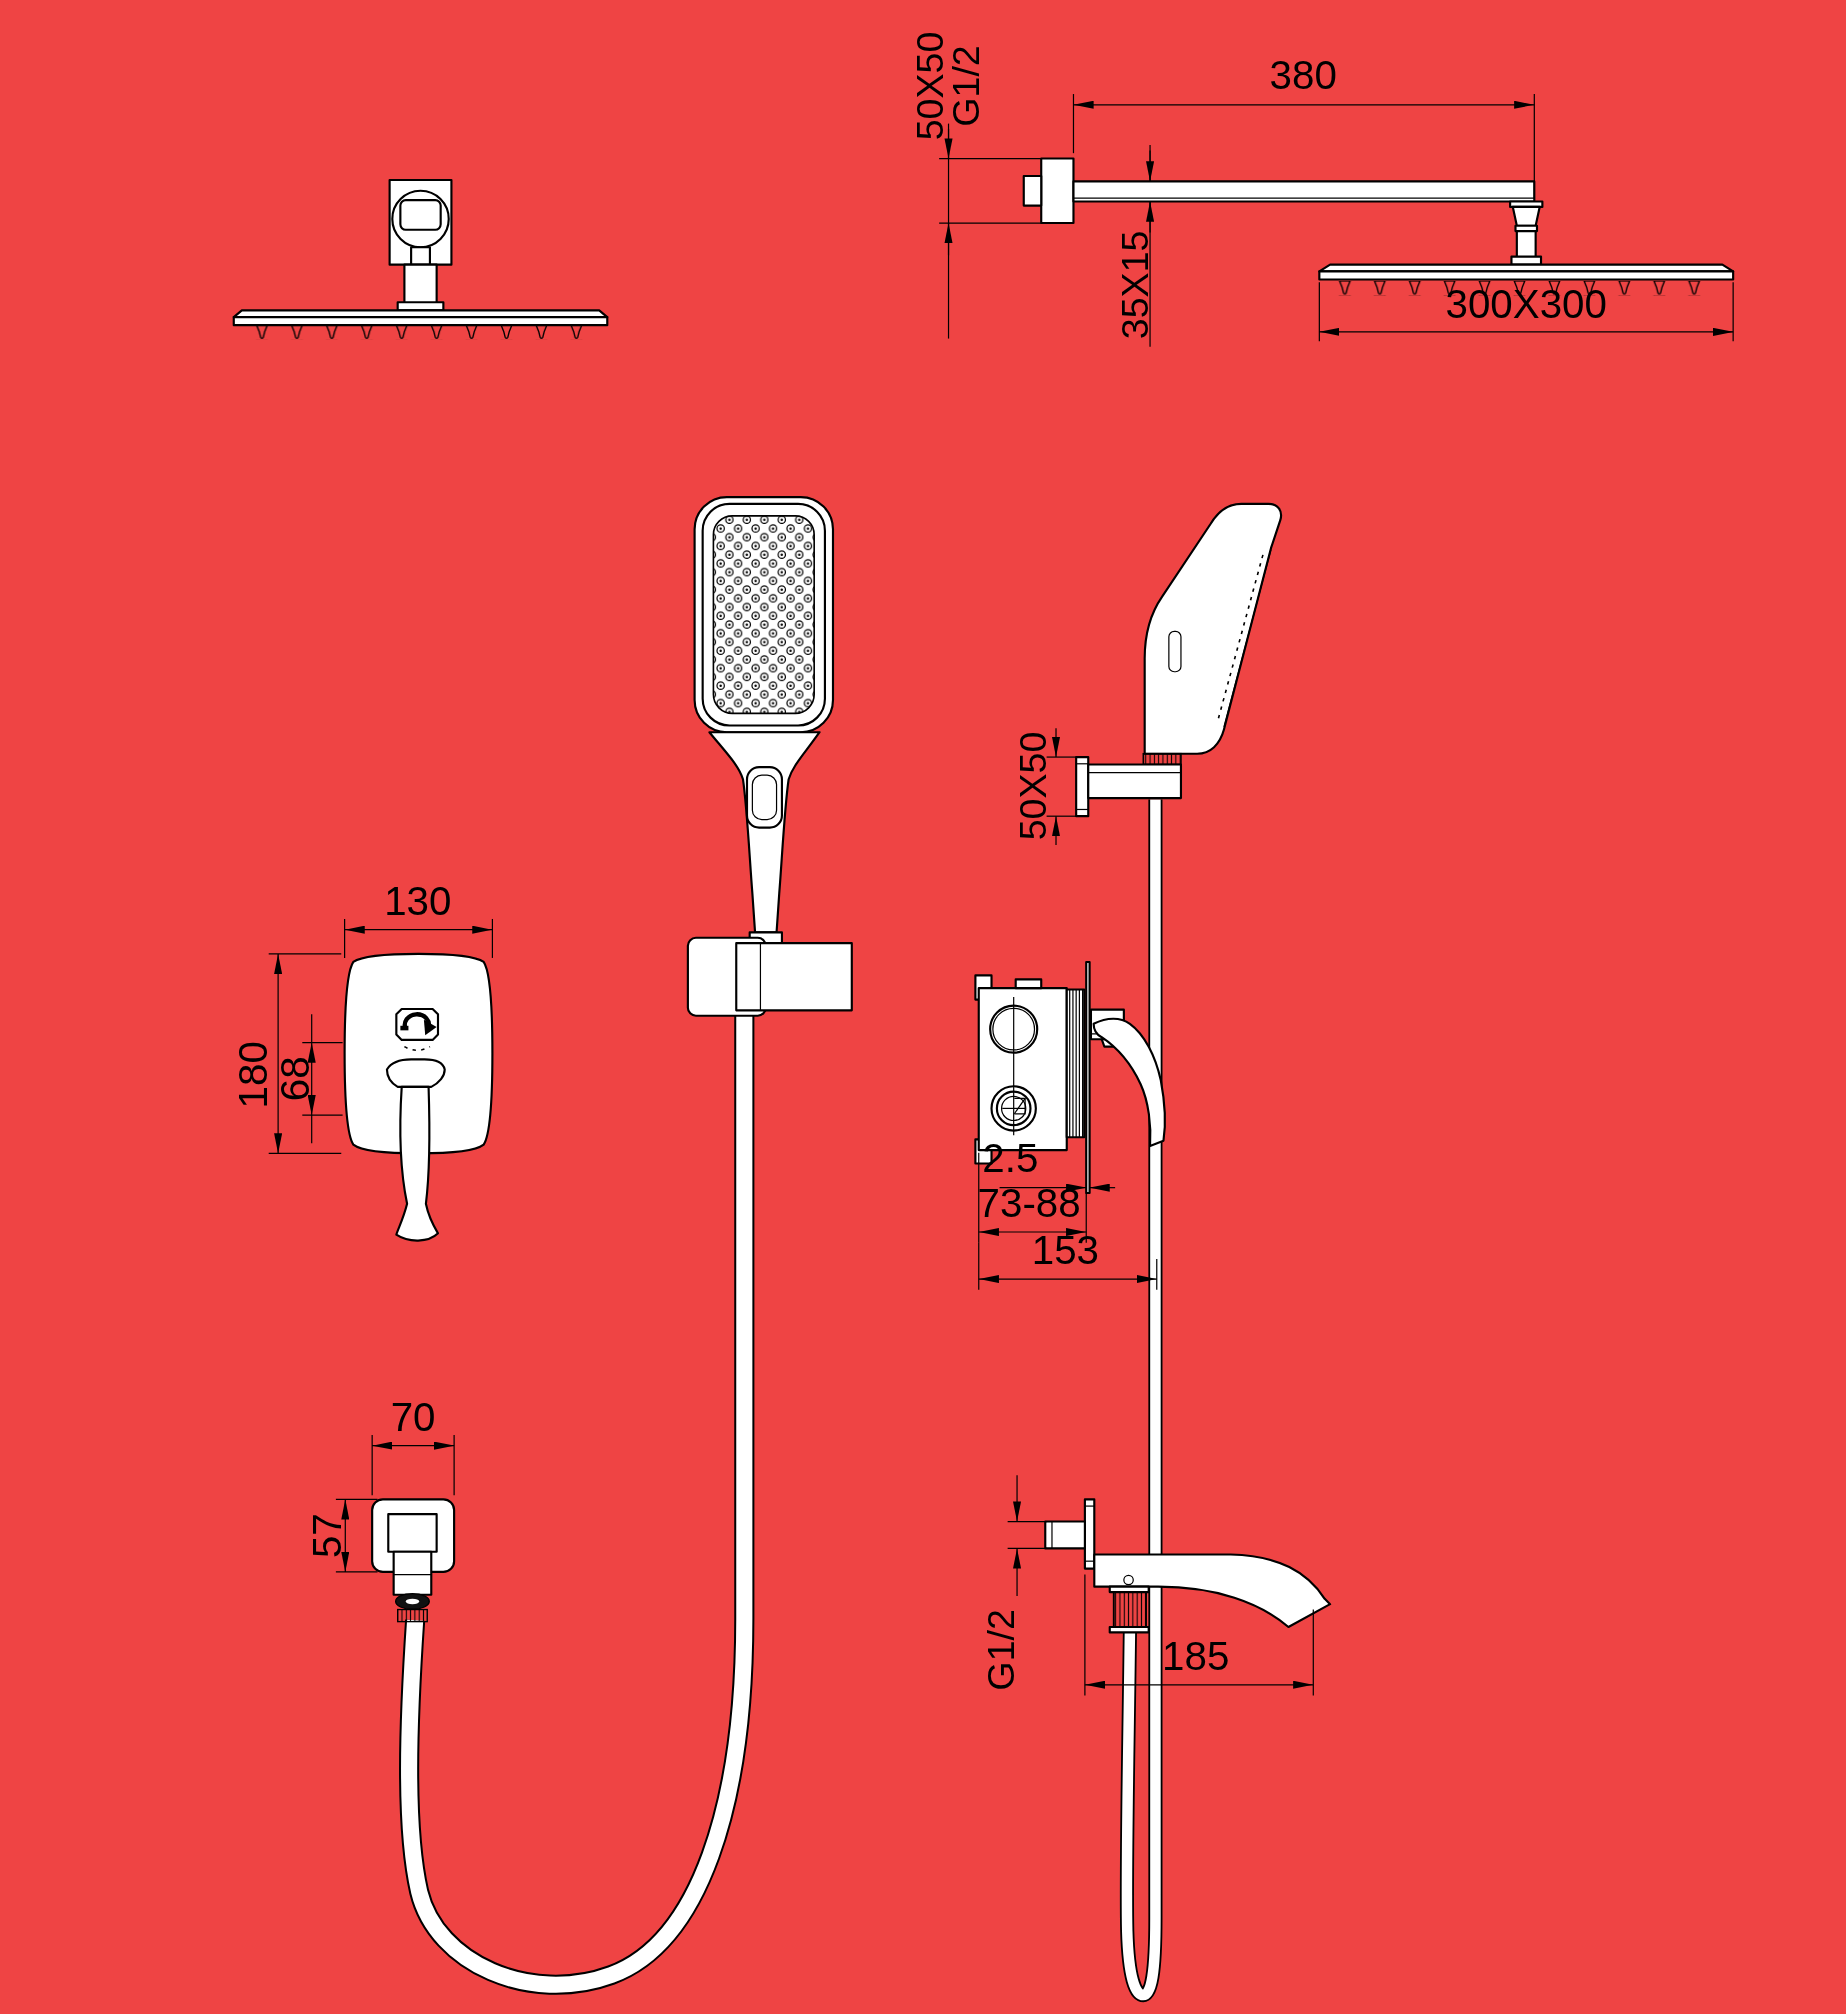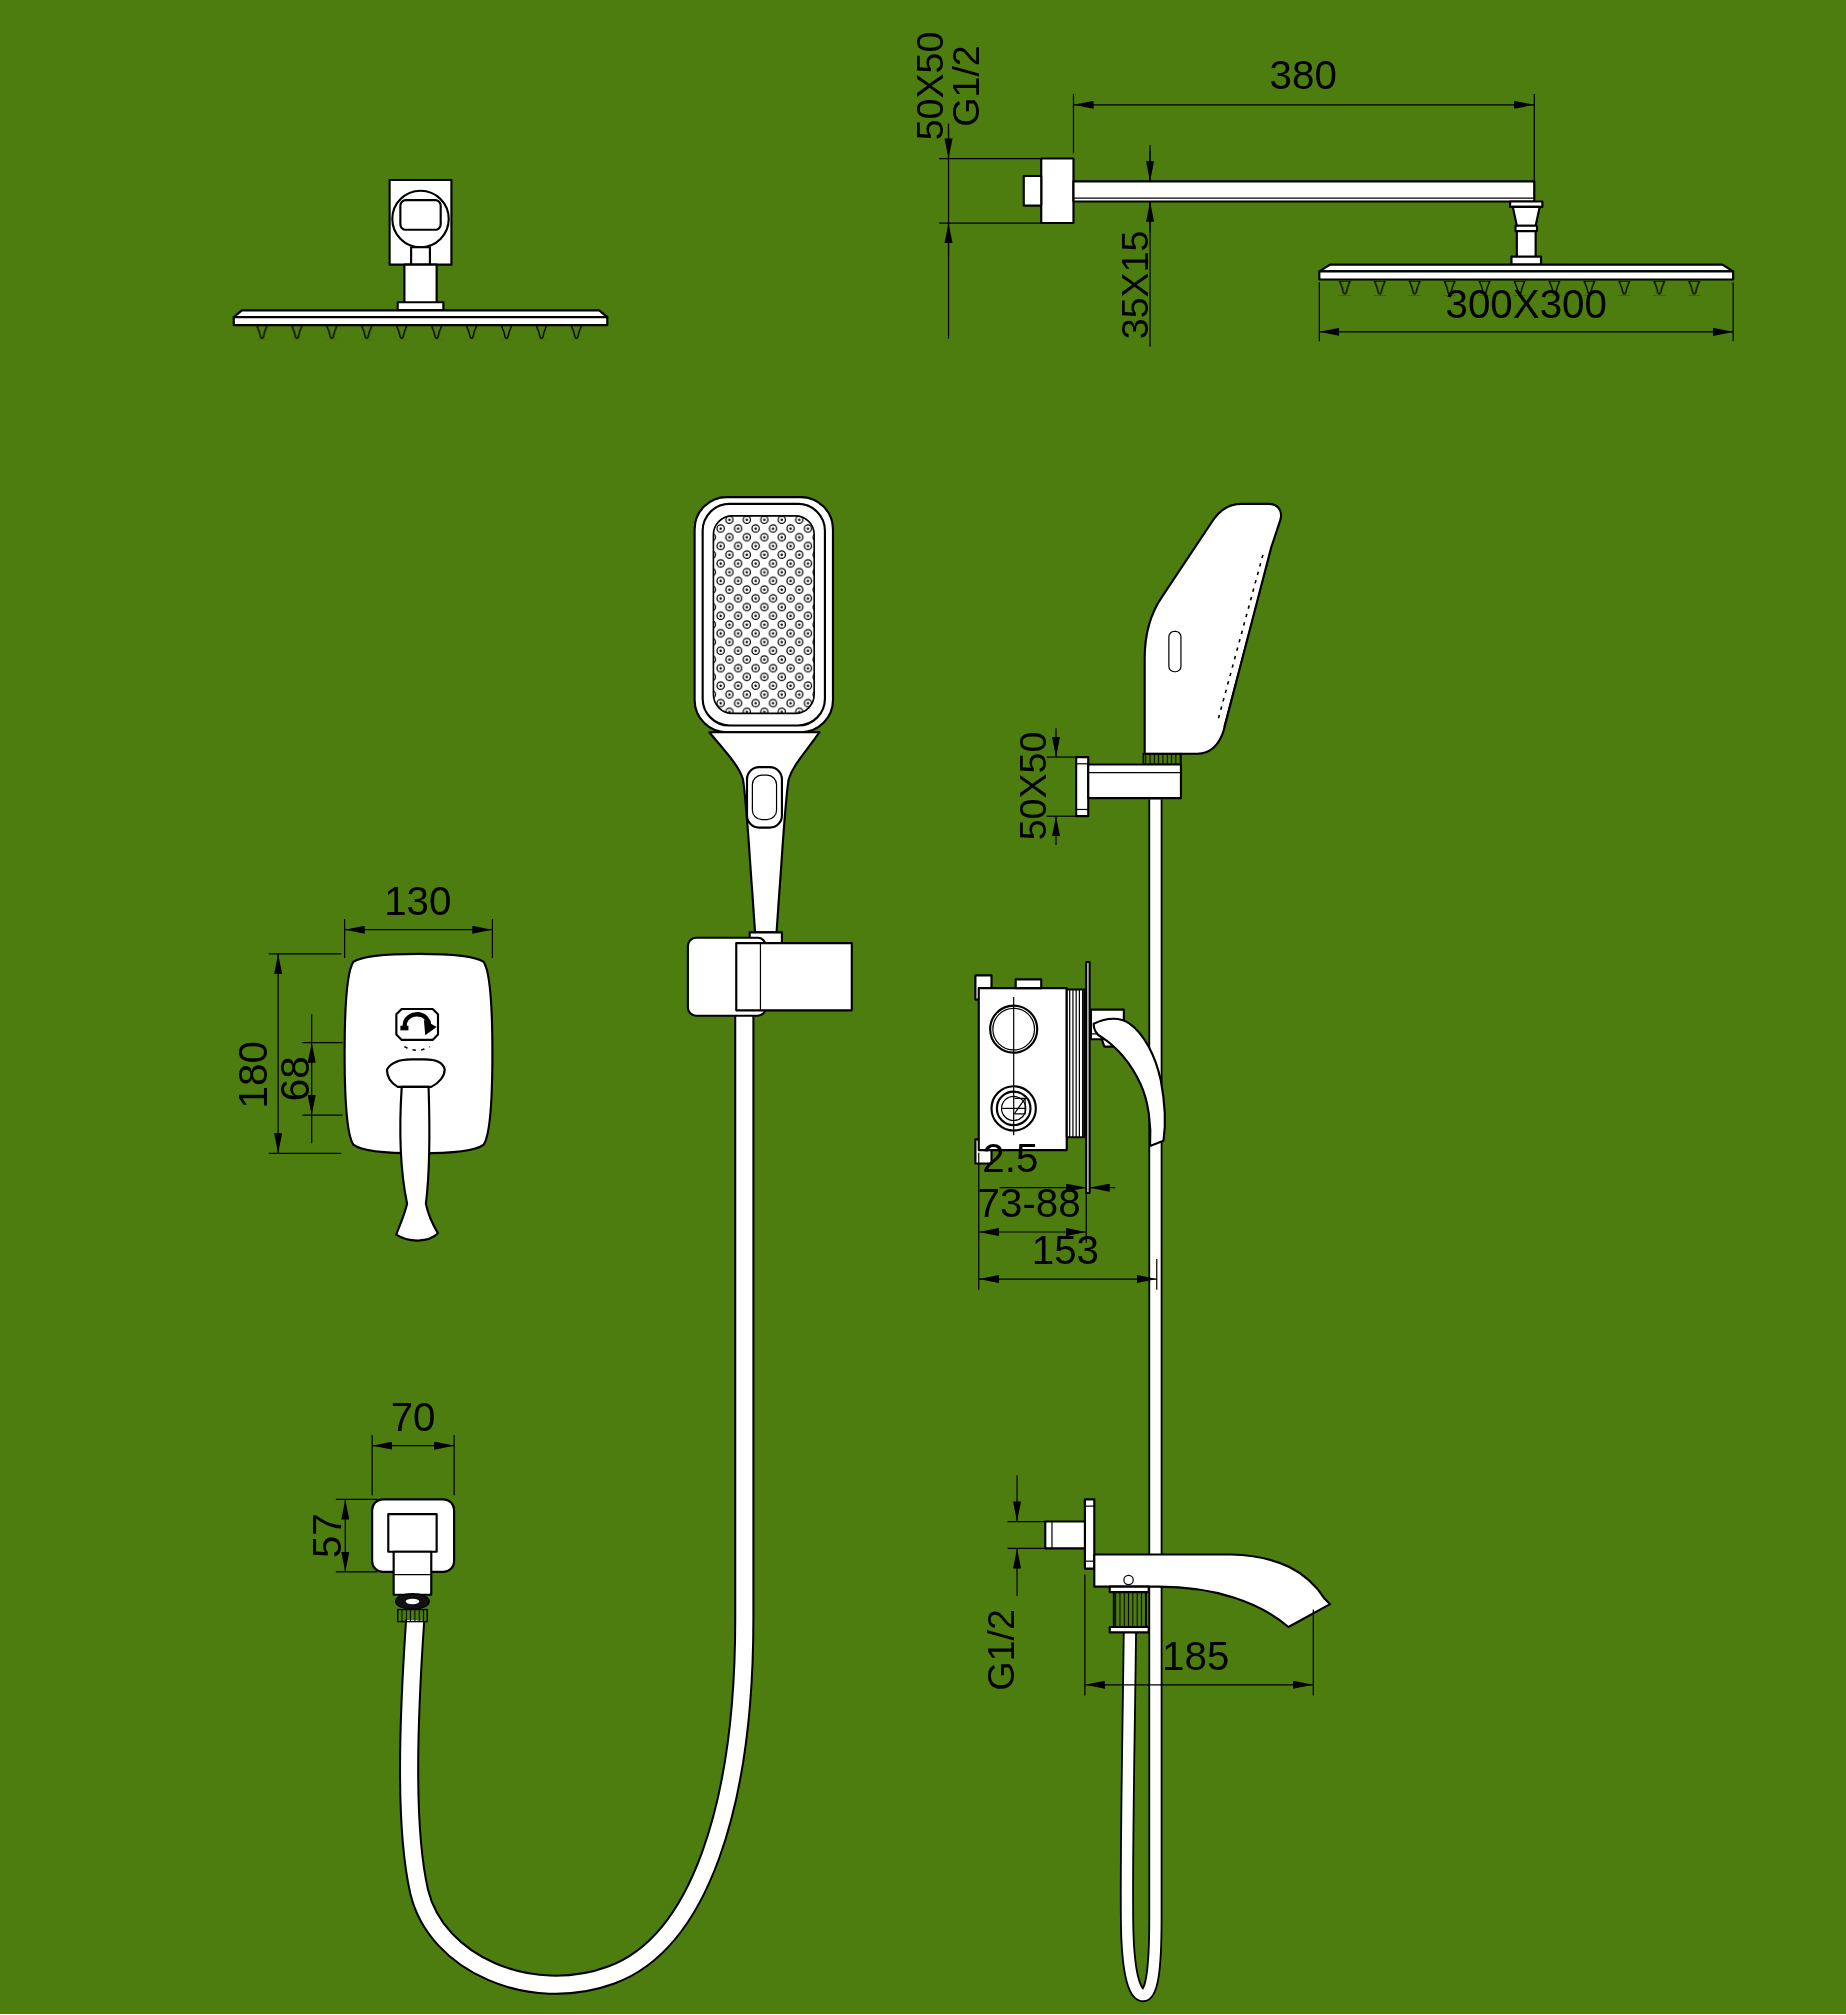--- a/index.html
+++ b/index.html
@@ -1,16 +1,16 @@
 <!DOCTYPE html>
 <html style="font-size:10.8px"><head>
 <meta charset="utf-8">
 <style>
   html,body{margin:0;padding:0;background:#ffffff;}
-  .stage{width:100%;max-width:1847px;margin:0 auto;background:#4d7c0f;text-decoration:underline;}
+  .stage{width:100%;max-width:1847px;margin:0 auto;background:#ef4444;text-decoration:underline;}
   svg{display:block;width:100%;height:auto;}
   .ln{fill:none;stroke:#000;stroke-width:1.6;stroke-linejoin:round;stroke-linecap:round;}
   .fw{fill:#fff;stroke:#000;stroke-width:1.6;stroke-linejoin:round;}
   .thin{fill:none;stroke:#000;stroke-width:0.9;}
   .dim{fill:none;stroke:#000;stroke-width:0.9;}
   .txt{font-family:"Liberation Sans","DejaVu Sans",sans-serif;font-size:30px;fill:#000;}
   .txts{font-family:"Liberation Sans","DejaVu Sans",sans-serif;font-size:28px;fill:#000;}
   .hoseO{fill:none;stroke:#000;stroke-width:15;stroke-linecap:butt;}
   .hoseI{fill:none;stroke:#fff;stroke-width:12;stroke-linecap:butt;}
   .hoseO2{fill:none;stroke:#000;stroke-width:10.5;stroke-linecap:butt;}

